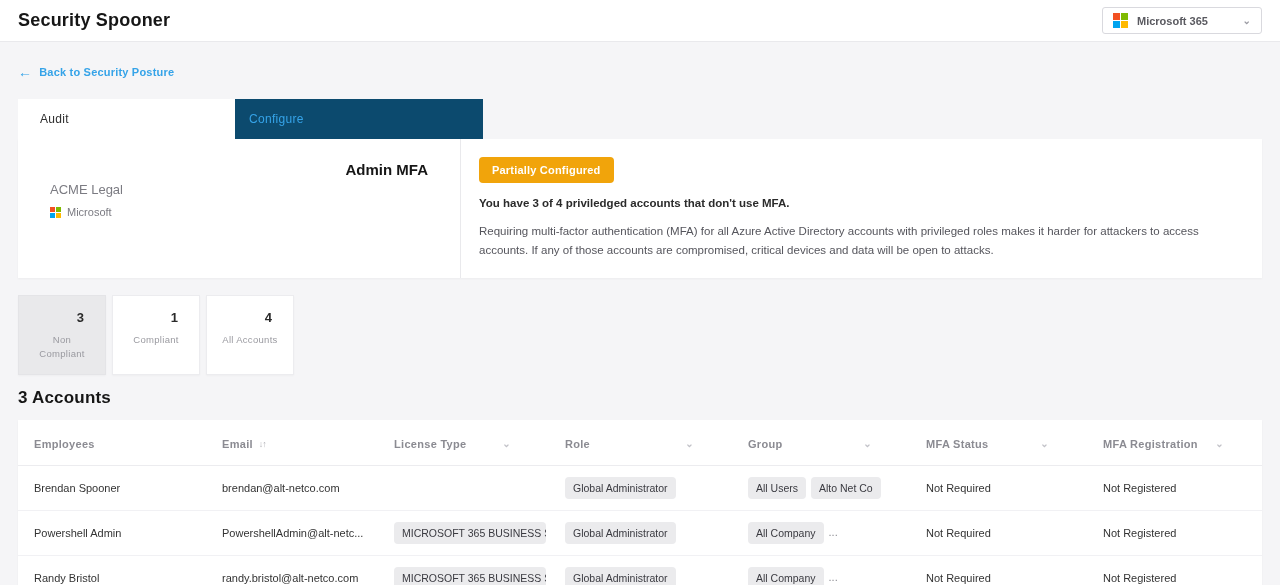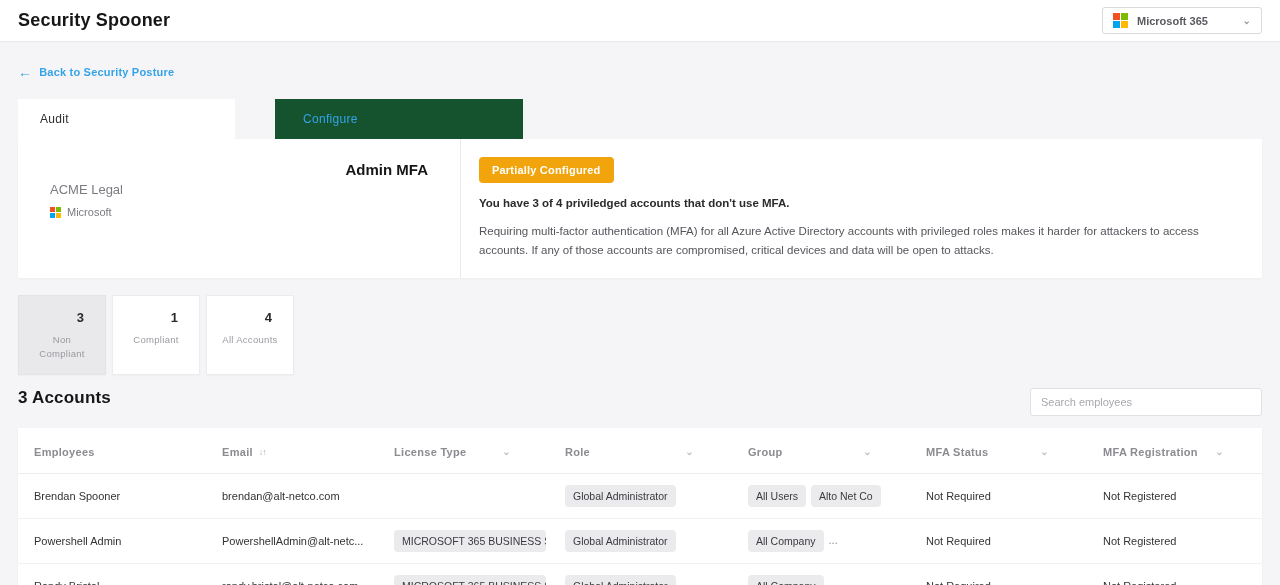--- a/index.html
+++ b/index.html
@@ -43,21 +43,21 @@
   }
   .back .arrow { font-size:14px; font-weight:700; }
 
   
   .tabs { display:flex; margin-top:18px; }
   .tab {
     height:40px; display:flex; align-items:center;
     font-size:12px; cursor:pointer; letter-spacing:0.3px;
   }
   .tab.active { width:217px; background:#fff; color:#2e2e2e; padding-left:22px; }
-  .tab.inactive { width:248px; background:#14532d; color:#35a3e8; padding-left:28px;margin-left:40px; }
+  .tab.inactive { width:248px; background:#0c4a6e; color:#35a3e8; padding-left:14px; }
 
   
   .audit-card {
     background:#fff; display:flex; box-shadow:0 1px 2px rgba(0,0,0,0.04);
     min-height:136px;
   }
   .audit-left { width:442px; padding:22px 32px; }
   .audit-title { font-size:15px; font-weight:700; color:#161616;text-align:right; }
   .audit-company { font-size:13px; color:#7b7b82; margin-top:4px; }
   .audit-provider { display:flex; align-items:center; gap:6px; margin-top:9px; }
@@ -189,21 +189,20 @@
     </div>
     <div class="stat-card">
       <div class="stat-value">4</div>
       <div class="stat-label">All Accounts</div>
     </div>
   </div>
 
   
   <div class="accounts-bar">
     <div class="accounts-title">3 Accounts</div>
-    <input class="search" type="text" placeholder="Search employees" style="">
   </div>
 
   
   <div class="table-card">
     <table>
       <colgroup>
         <col class="col-emp">
           <col class="col-email">
           <col class="col-lic">
         <col class="col-role">

